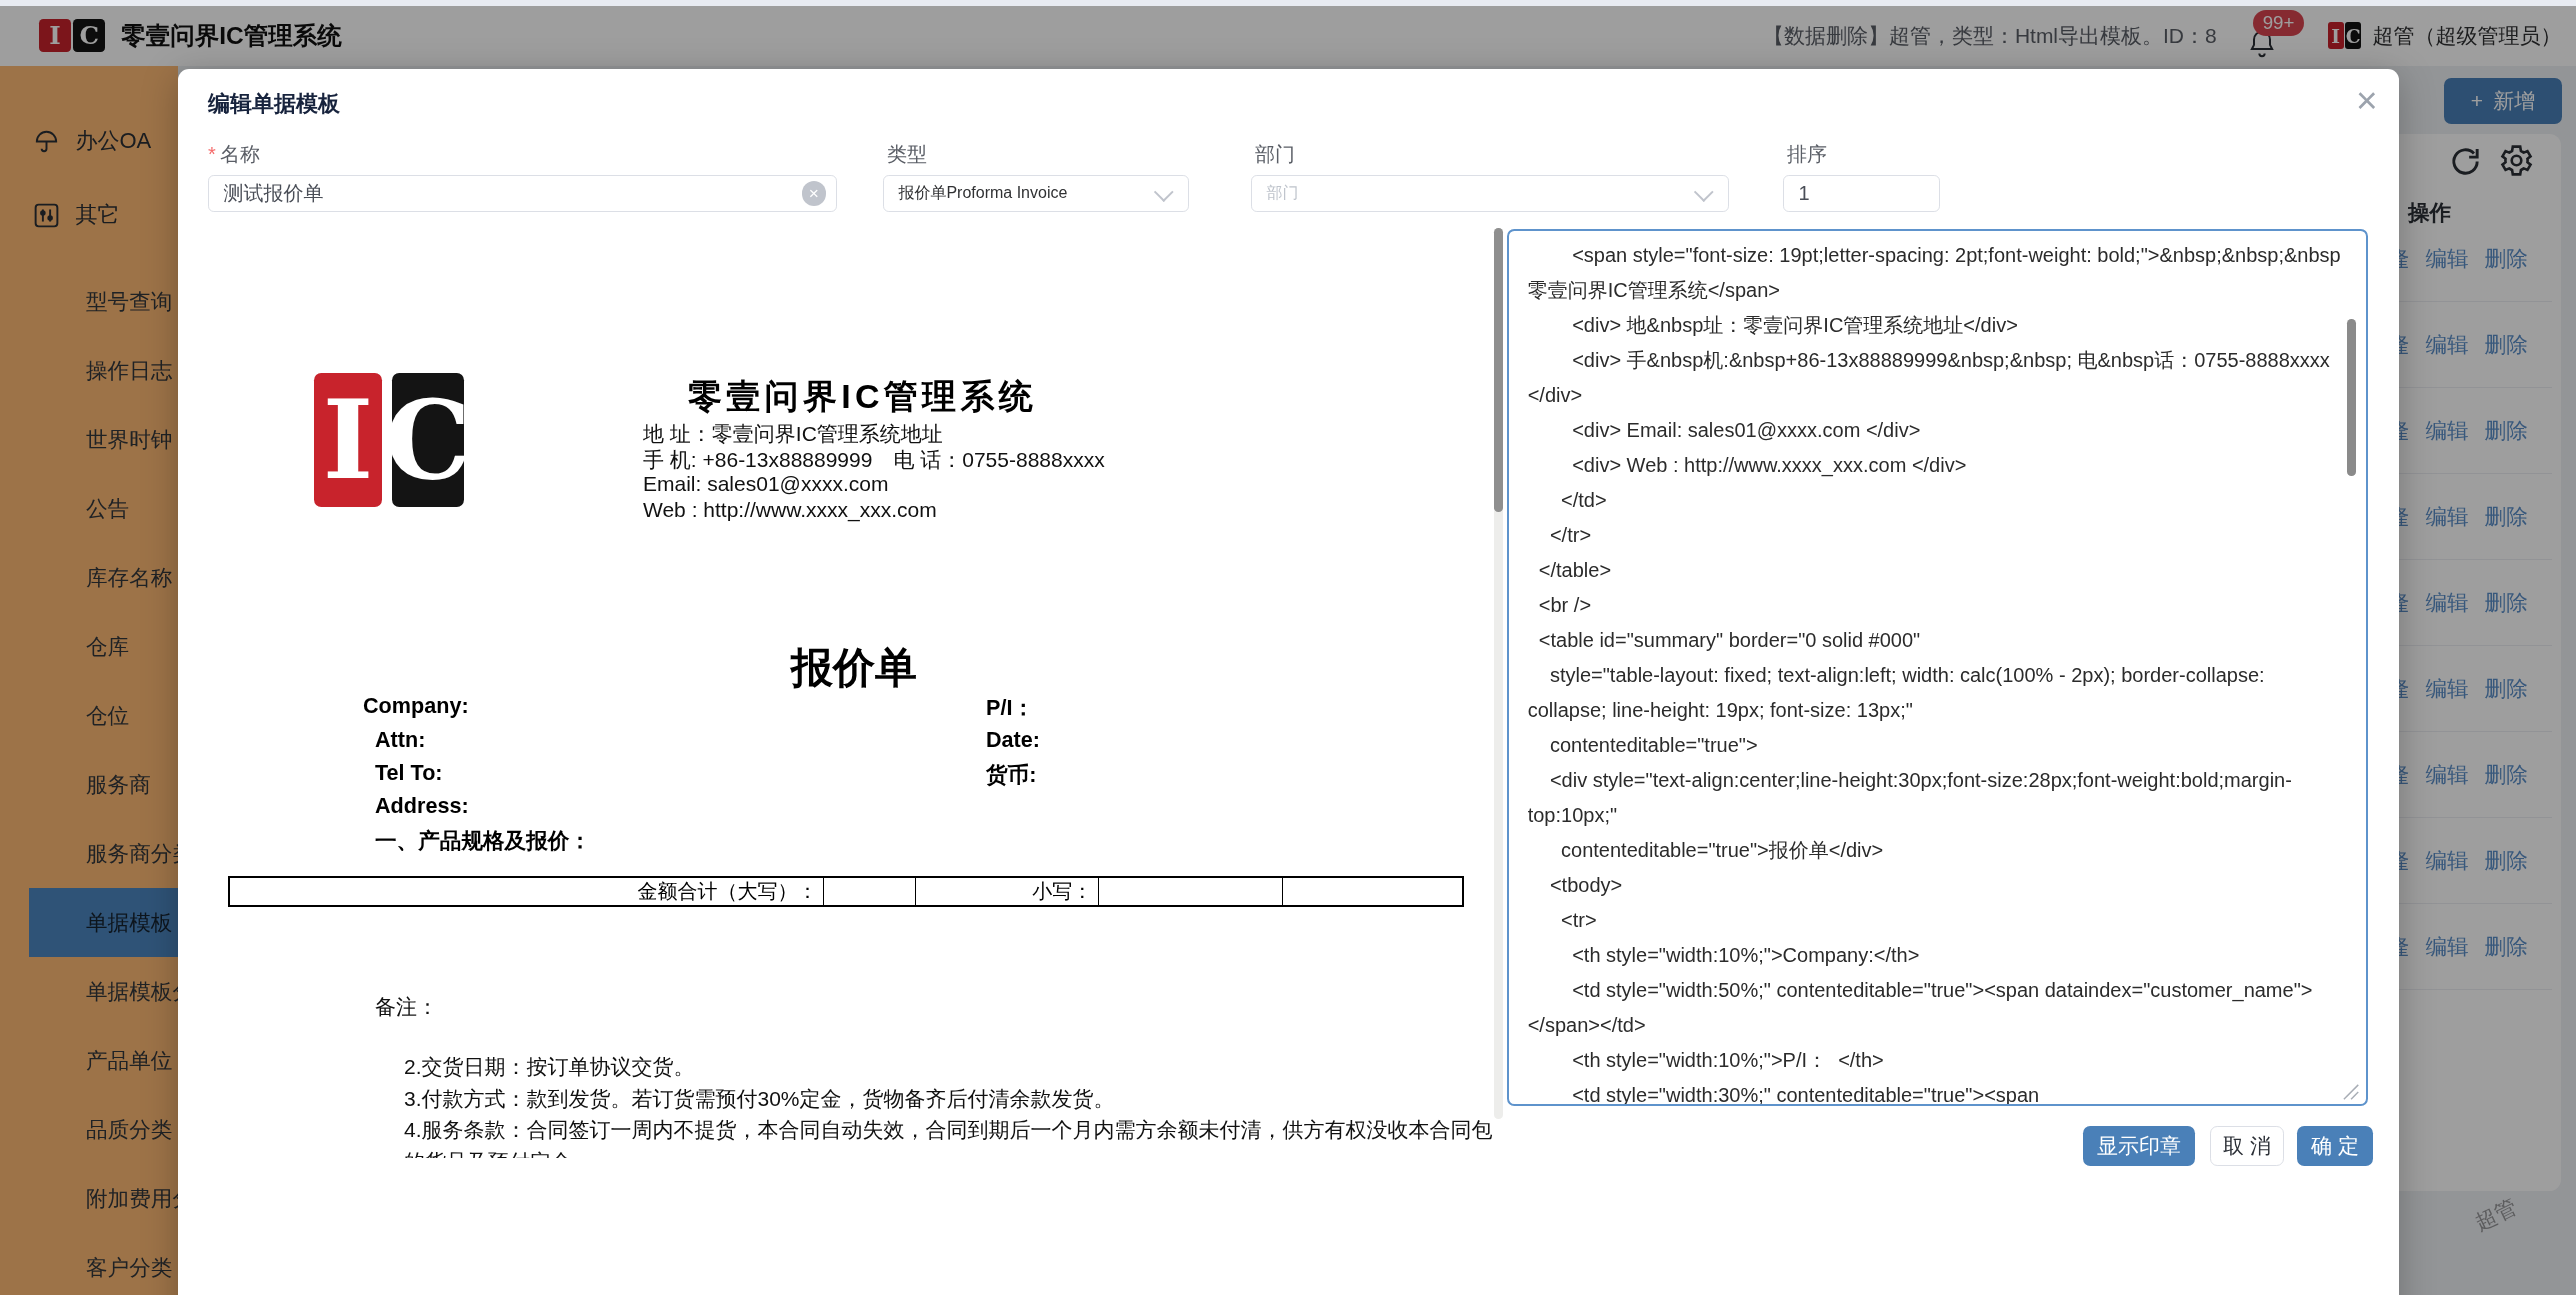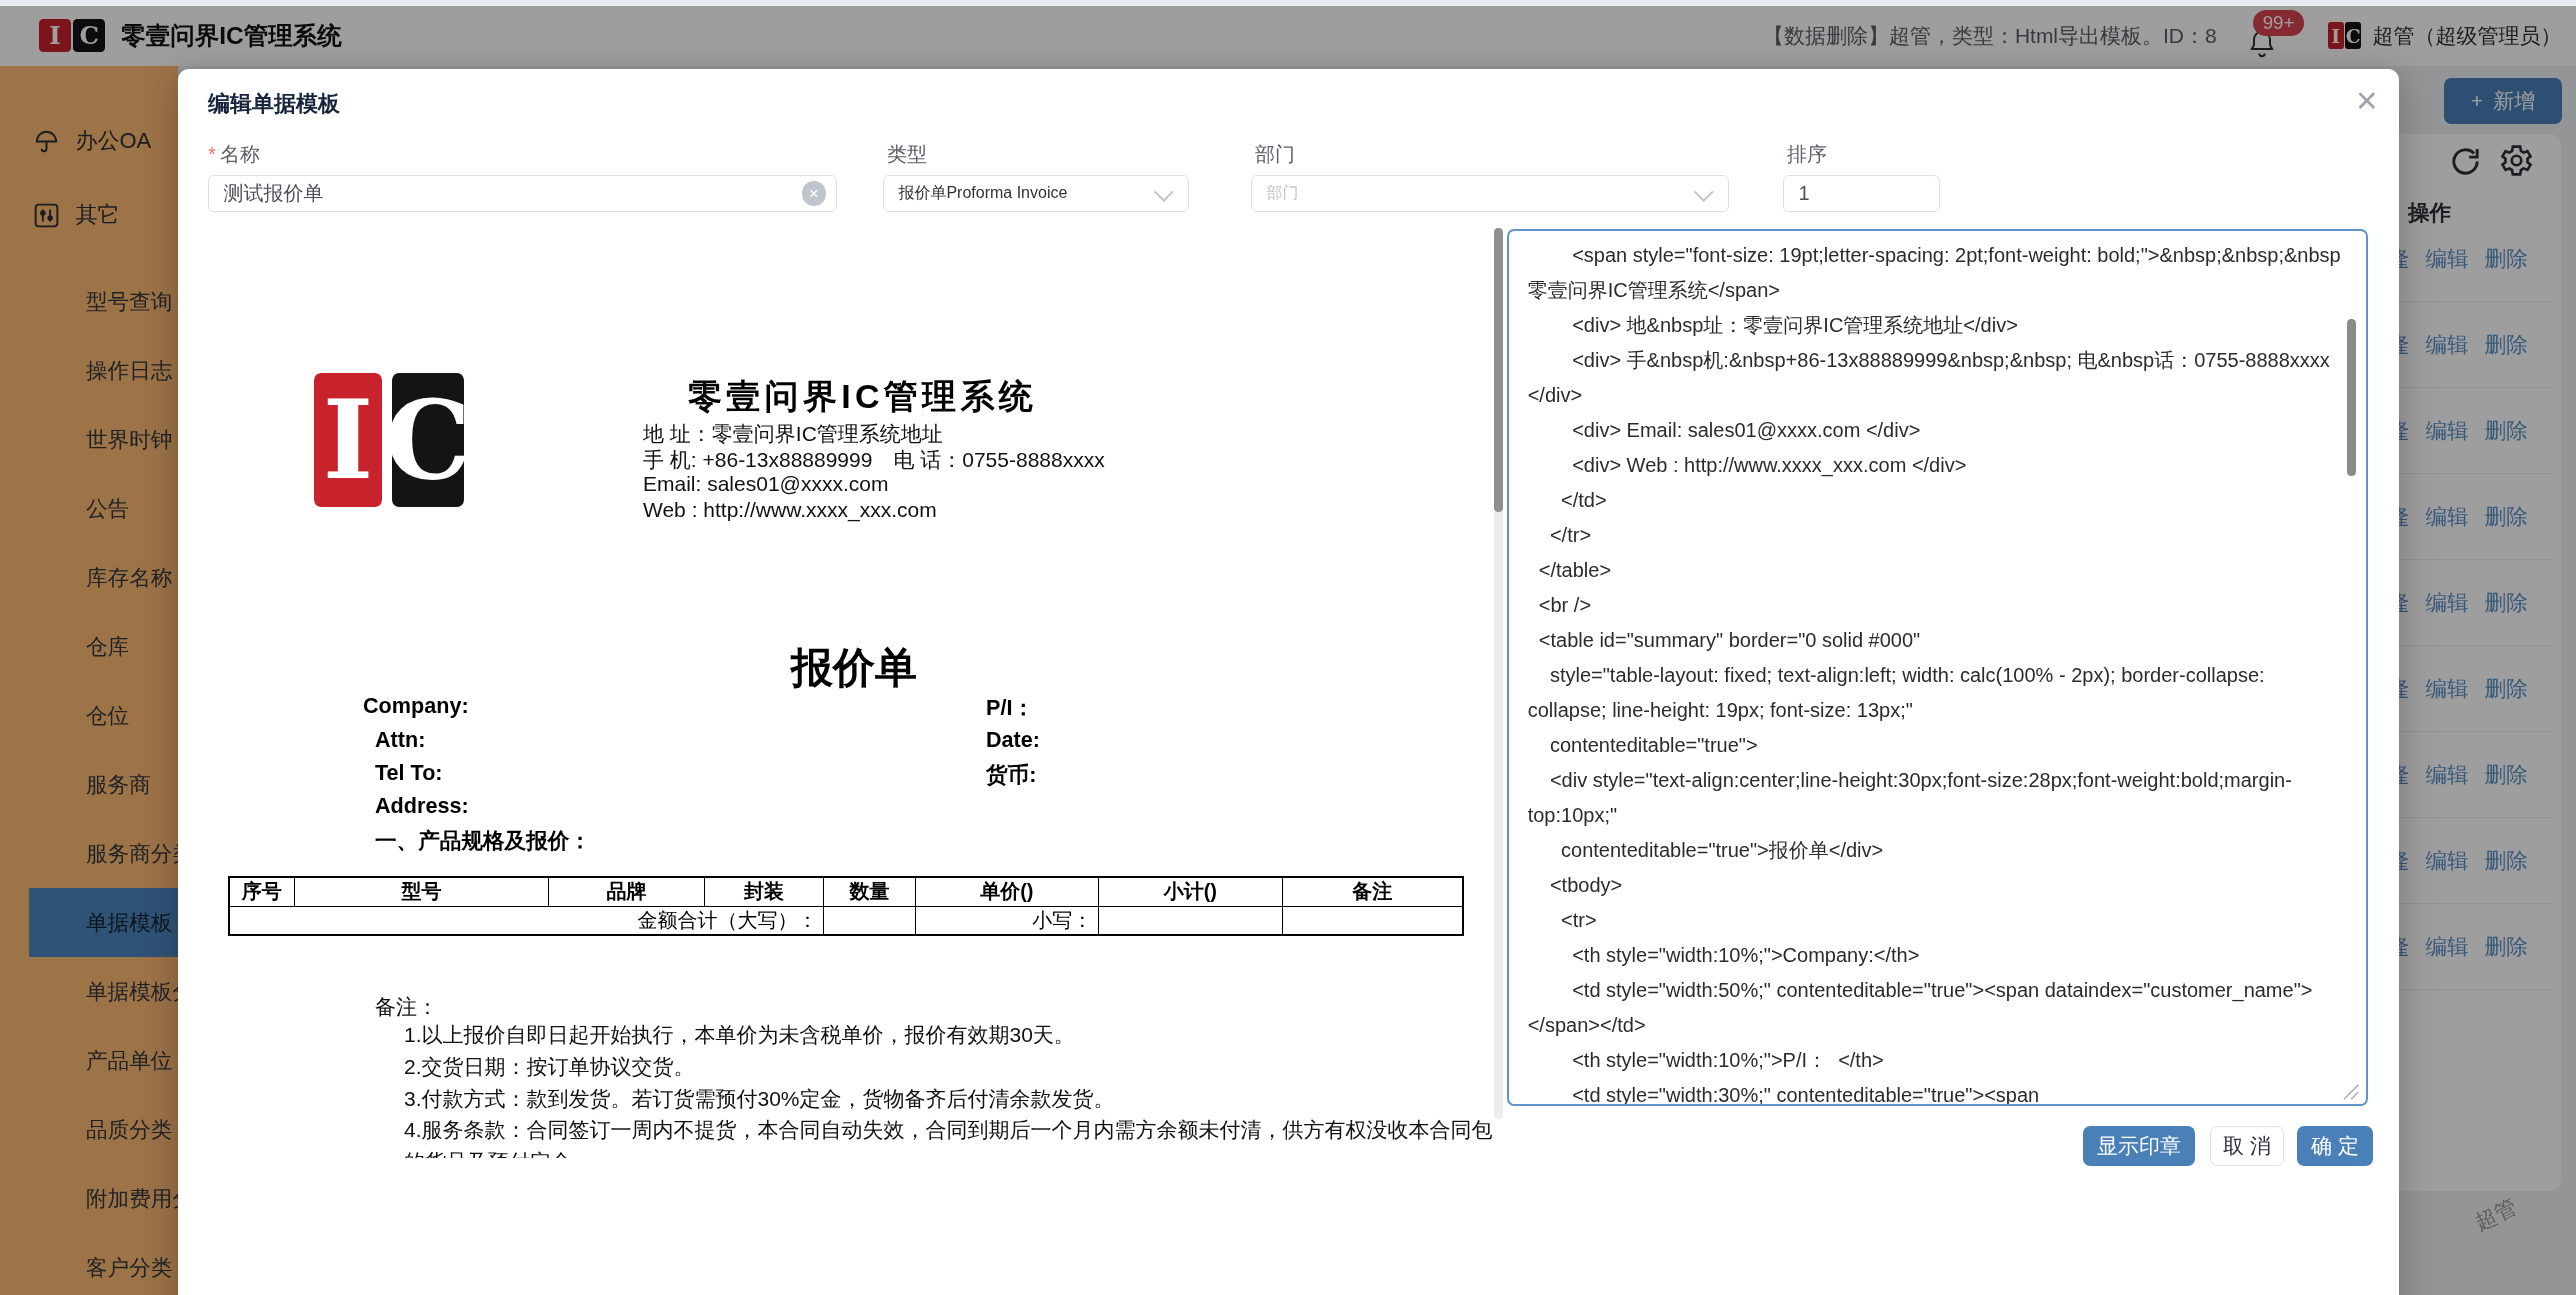--- a/index.html
+++ b/index.html
@@ -293,42 +293,31 @@
         <col style="width:5.35%">
           <col style="width:20.6%">
           <col style="width:12.6%">
           <col style="width:9.7%">
         <col style="width:7.4%">
           <col style="width:14.85%">
           <col style="width:14.9%">
           <col style="width:14.6%">
       </colgroup>
       <tbody>
-          <tr>
-        <th>序号</th>
-        <th>型号</th>
-        <th>品牌</th>
-        <th>封装</th>
-        <th>数量</th>
-        <th>单价()</th>
-        <th>小计()</th>
-        <th>备注</th>
-      </tr>
       <tr class="tr-total">
         <td colspan="4">金额合计（大写）：</td>
         <td></td>
         <td>小写：</td>
         <td></td>
         <td></td>
       </tr>
     </tbody>
       </table>
 
     <div class="pv-notes" style="left:159px;top:767px;">备注：</div>
-    <div class="pv-notes" style="left:188px;top:795px;">1.以上报价自即日起开始执行，本单价为未含税单价，报价有效期30天。</div>
     <div class="pv-notes" style="left:188px;top:827px;">2.交货日期：按订单协议交货。</div>
     <div class="pv-notes" style="left:188px;top:859px;">3.付款方式：款到发货。若订货需预付30%定金，货物备齐后付清余款发货。</div>
     <div class="pv-notes" style="left:188px;top:890px;">4.服务条款：合同签订一周内不提货，本合同自动失效，合同到期后一个月内需方余额未付清，供方有权没收本合同包含</div>
     <div class="pv-notes" style="left:188px;top:922px;">的货品及预付定金。</div>
   </div>
 
   <div class="pv-scroll-track"></div>
   <div class="pv-scroll-thumb"></div>
 
   <div class="code-editor">

